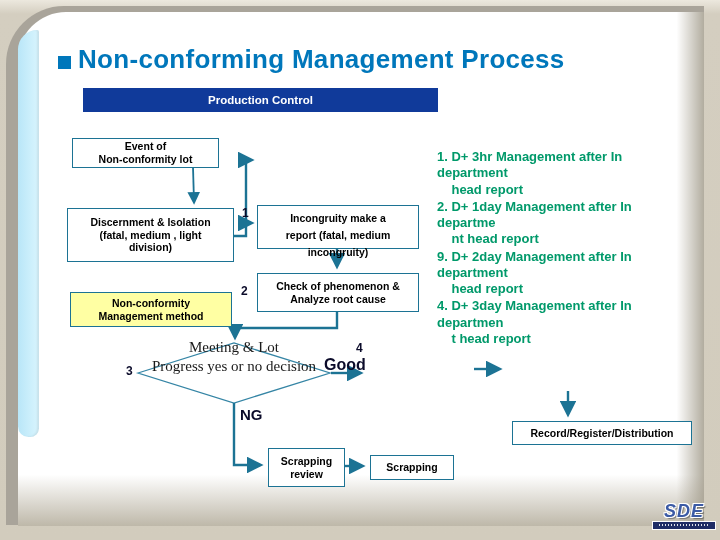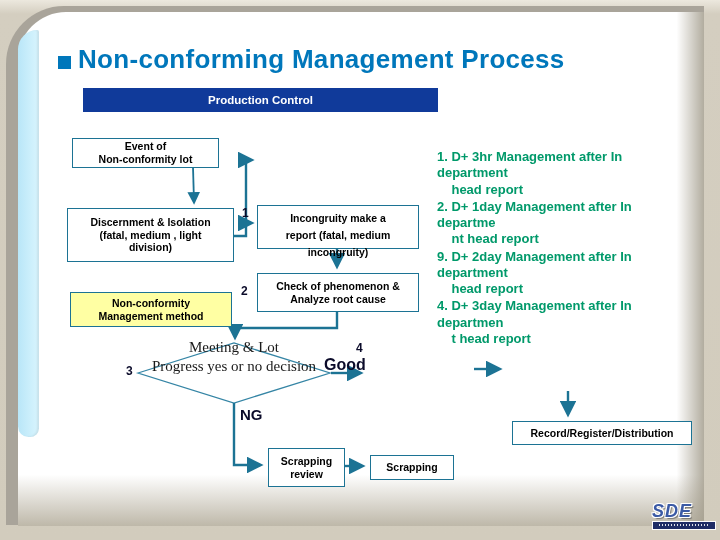--- a/index.html
+++ b/index.html
@@ -66,21 +66,21 @@
   .lbl-2{left:241px; top:284px;}
   .lbl-3{left:126px; top:364px;}
   .lbl-4{left:356px; top:341px;}
   .lbl-good{left:324px; top:356px; font-size:16px;}
   .lbl-ng{left:240px; top:406px; font-size:15px;}
   .notes{
     position:absolute; left:437px; top:149px; width:218px;
     color:#00996a; font-weight:bold; font-size:13px; line-height:1.25;
   }
   .notes p{margin:0 0 1px 0; white-space:pre-wrap;}
-  .logo{position:absolute; left:652px; top:502px; width:64px; height:32px; }
+  .logo{position:absolute; left:652px; top:502px; width:64px; height:32px; text-align:center;}
   .logo-text{
     font-weight:bold; font-style:italic; font-size:18px; letter-spacing:1px; color:#3b5aa5;
     text-shadow:1px 1px 0 #fff,-1px -1px 0 #fff,1px -1px 0 #fff,-1px 1px 0 #fff,2px 2px 1px rgba(90,90,90,.7);
     line-height:18px;
   }
   .logo-bar{
     margin-top:1px; height:7px; background:#1e2c66; border:1px solid #fdfdfd;
     background-image:repeating-linear-gradient(90deg, rgba(255,255,255,.85) 0 1px, rgba(30,44,102,0) 1px 3px);
     background-size:80% 2px; background-position:center 2px; background-repeat:no-repeat;
     background-color:#1e2c66;

